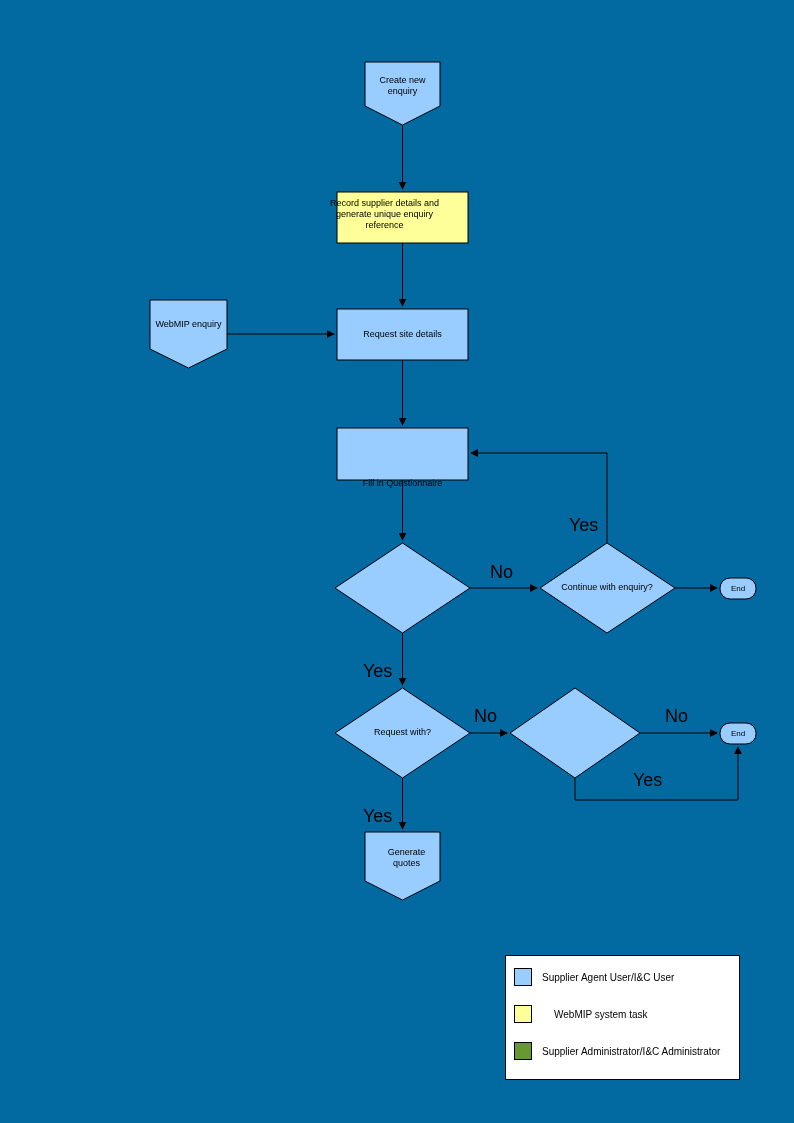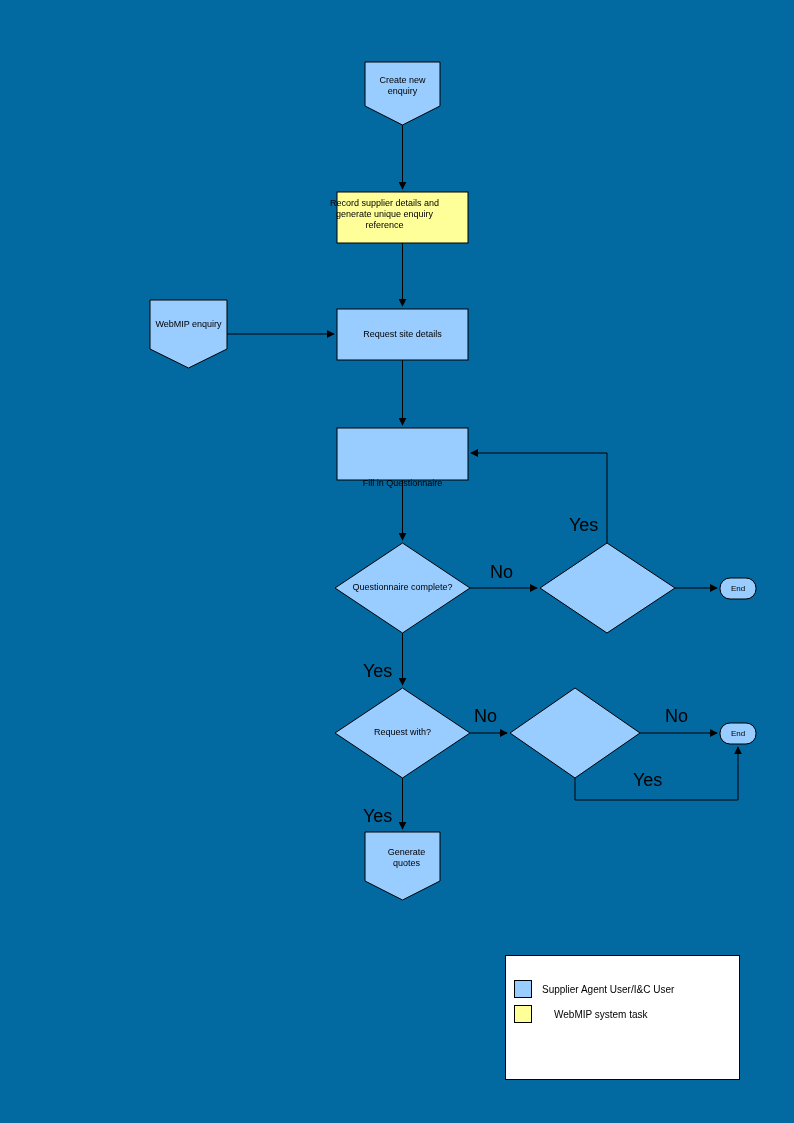--- a/index.html
+++ b/index.html
@@ -44,21 +44,21 @@
   .el-no-req   { left:474px; top:707px; }
   .el-no-save  { left:665px; top:707px; }
   .el-yes-save { left:633px; top:771px; }
   .el-yes-req  { left:363px; top:807px; }
 
   .legend {
     position:absolute; left:505px; top:955px; width:235px; height:125px;
     border:1px solid #000; background:#fff;
   }
   .legend-row { position:absolute; left:8px; display:flex; align-items:flex-start; }
-  .legend-row.r1 { top:24px; }
+  .legend-row.r1 { top:12px; }
   .legend-row.r2 { top:49px;gap:12px; }
   .legend-row.r3 { top:86px; }
   .swatch { width:18px; height:18px; flex:0 0 auto; display:block; }
   .swatch rect { stroke:#000; stroke-width:1; }
   .legend-label { font-size:10px; line-height:1.3; padding-top:3px; margin-left:10px; max-width:180px; }
 </style>
 </head>
 <body>
 
 <div class="page">
@@ -100,21 +100,21 @@
       <rect x="720" y="723" width="36" height="21" rx="10" ry="10" fill="#99CCFF"></rect>
       <path d="M365 832 L440 832 L440 881 L402.5 900 L365 881 Z" fill="#99CCFF"></path>
     </g>
   </svg>
 
   <div class="node-label lbl-create">Create new enquiry</div>
   <div class="node-label lbl-record">Record supplier details and generate unique enquiry reference</div>
   <div class="node-label lbl-amend">WebMIP enquiry</div>
   <div class="node-label lbl-capture">Request site details</div>
   <div class="node-label lbl-fill">Fill in Questionnaire</div>
-  <div class="node-label lbl-qcomplete">Questionnaire complete?</div>
+  <div class="node-label lbl-continue">Continue with enquiry?</div>
   <div class="node-label lbl-end1">End</div>
   <div class="node-label lbl-request">Request with?</div>
   <div class="node-label lbl-end2">End</div>
   <div class="node-label lbl-generate">Generate quotes</div>
 
   <div class="edge-label el-no-q">No</div>
   <div class="edge-label el-yes-cont">Yes</div>
   <div class="edge-label el-yes-q">Yes</div>
   <div class="edge-label el-no-req">No</div>
   <div class="edge-label el-no-save">No</div>
@@ -127,15 +127,21 @@
         <rect x="0.5" y="0.5" width="17" height="17" fill="#99CCFF"></rect>
       </svg>
       <div class="legend-label">Supplier Agent User/I&amp;C User</div>
     </div>
     <div class="legend-row r2">
       <svg class="swatch" viewBox="0 0 18 18">
         <rect x="0.5" y="0.5" width="17" height="17" fill="#FFFF99"></rect>
       </svg>
       <div class="legend-label">WebMIP system task</div>
     </div>
+    <div class="legend-row r3">
+      <svg class="swatch" viewBox="0 0 18 18">
+        <rect x="0.5" y="0.5" width="17" height="17" fill="#669933"></rect>
+      </svg>
+      <div class="legend-label">Supplier Administrator/I&amp;C Administrator</div>
+    </div>
   </div>
 
 </div>
 
 </body></html>

